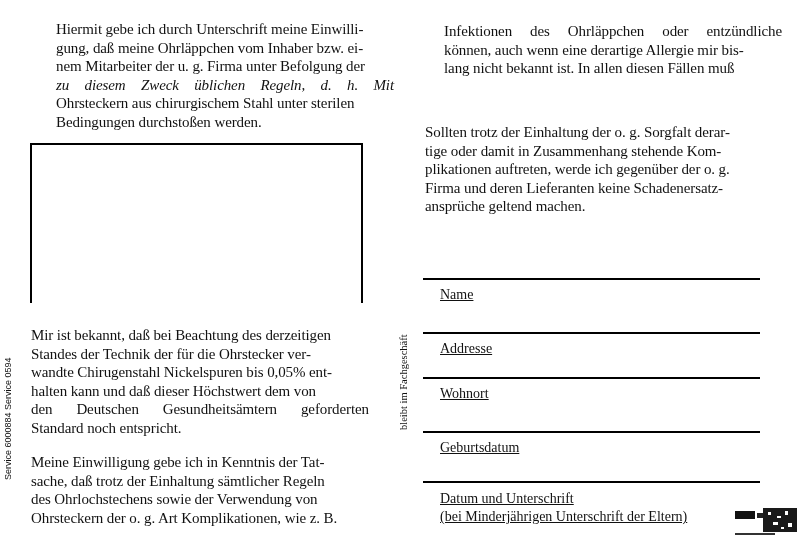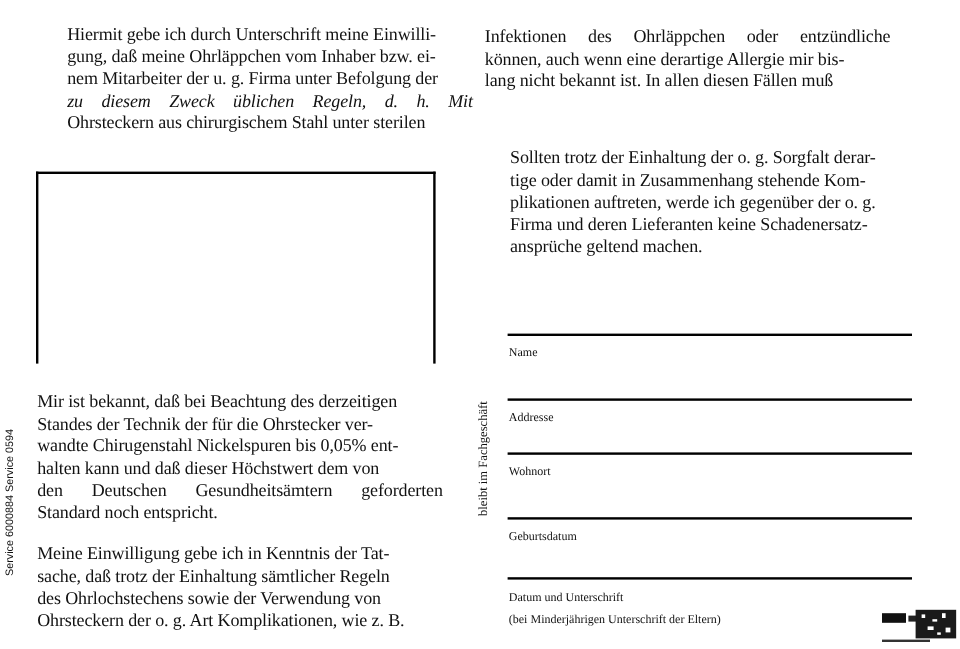--- a/index.html
+++ b/index.html
@@ -31,39 +31,41 @@
       white-space: nowrap;
       font-family: "Liberation Sans", "DejaVu Sans", sans-serif;
     }
     .field-line {
       position: absolute;
       left: 423px; width: 337px; height: 0;
       border-top: 2px solid #000;
     }
     .field-label {
       position: absolute;
-      left: 424px;
-      font-size: 10px;
+      left: 440px;
+      font-size: 14px;
       line-height: 18px;
+      text-decoration: underline;
     }
     .stamp {
       position: absolute;
       left: 735px; top: 508px;
       width: 62px; height: 28px;
     }
   </style>
 </head>
 <body>
 
 <div class="para" style="left:31px; top:20px; width:338px;margin-left:25px;">
   <div>Hiermit gebe ich durch Unterschrift meine Einwilli-</div>
   <div>gung, daß meine Ohrläppchen vom Inhaber bzw. ei-</div>
   <div>nem Mitarbeiter der u. g.  Firma unter Befolgung der</div>
   <div style="text-align-last: justify; font-style: italic;">zu diesem Zweck üblichen Regeln, d. h. Mit</div>
   <div>Ohrsteckern aus chirurgischem Stahl unter sterilen</div>
+  <div>Bedingungen durchstoßen werden.</div>
 </div>
 
 <div class="consent-box">
   <span></span>
 </div>
 
 <div class="vertical-text" style="left:3px; top:480px; font-size:9px; width:150px;">
   <span>Service 6000884   Service 0594</span>
 </div>
 
@@ -76,21 +78,21 @@
   <div>Standard noch entspricht.</div>
 </div>
 
 <div class="para" style="left:31px; top:453px; width:338px;">
   <div>Meine Einwilligung gebe ich in Kenntnis der Tat-</div>
   <div>sache, daß trotz der Einhaltung sämtlicher Regeln</div>
   <div>des Ohrlochstechens sowie der Verwendung von</div>
   <div>Ohrsteckern der o. g. Art Komplikationen, wie z. B.</div>
 </div>
 
-<div class="para" style="left:404px; top:22px; width:338px;">
+<div class="para" style="left:444px; top:22px; width:338px;">
   <div style="text-align-last: justify;">Infektionen des Ohrläppchen oder entzündliche</div>
   <div>können, auch wenn eine derartige Allergie mir bis-</div>
   <div>lang nicht bekannt ist. In allen diesen Fällen muß</div>
 </div>
 
 <div class="para" style="left:425px; top:123px; width:338px;">
   <div>Sollten trotz der Einhaltung der o. g. Sorgfalt derar-</div>
   <div>tige oder damit in Zusammenhang stehende Kom-</div>
   <div>plikationen auftreten, werde ich gegenüber der o. g.</div>
   <div>Firma und deren Lieferanten keine Schadenersatz-</div>

